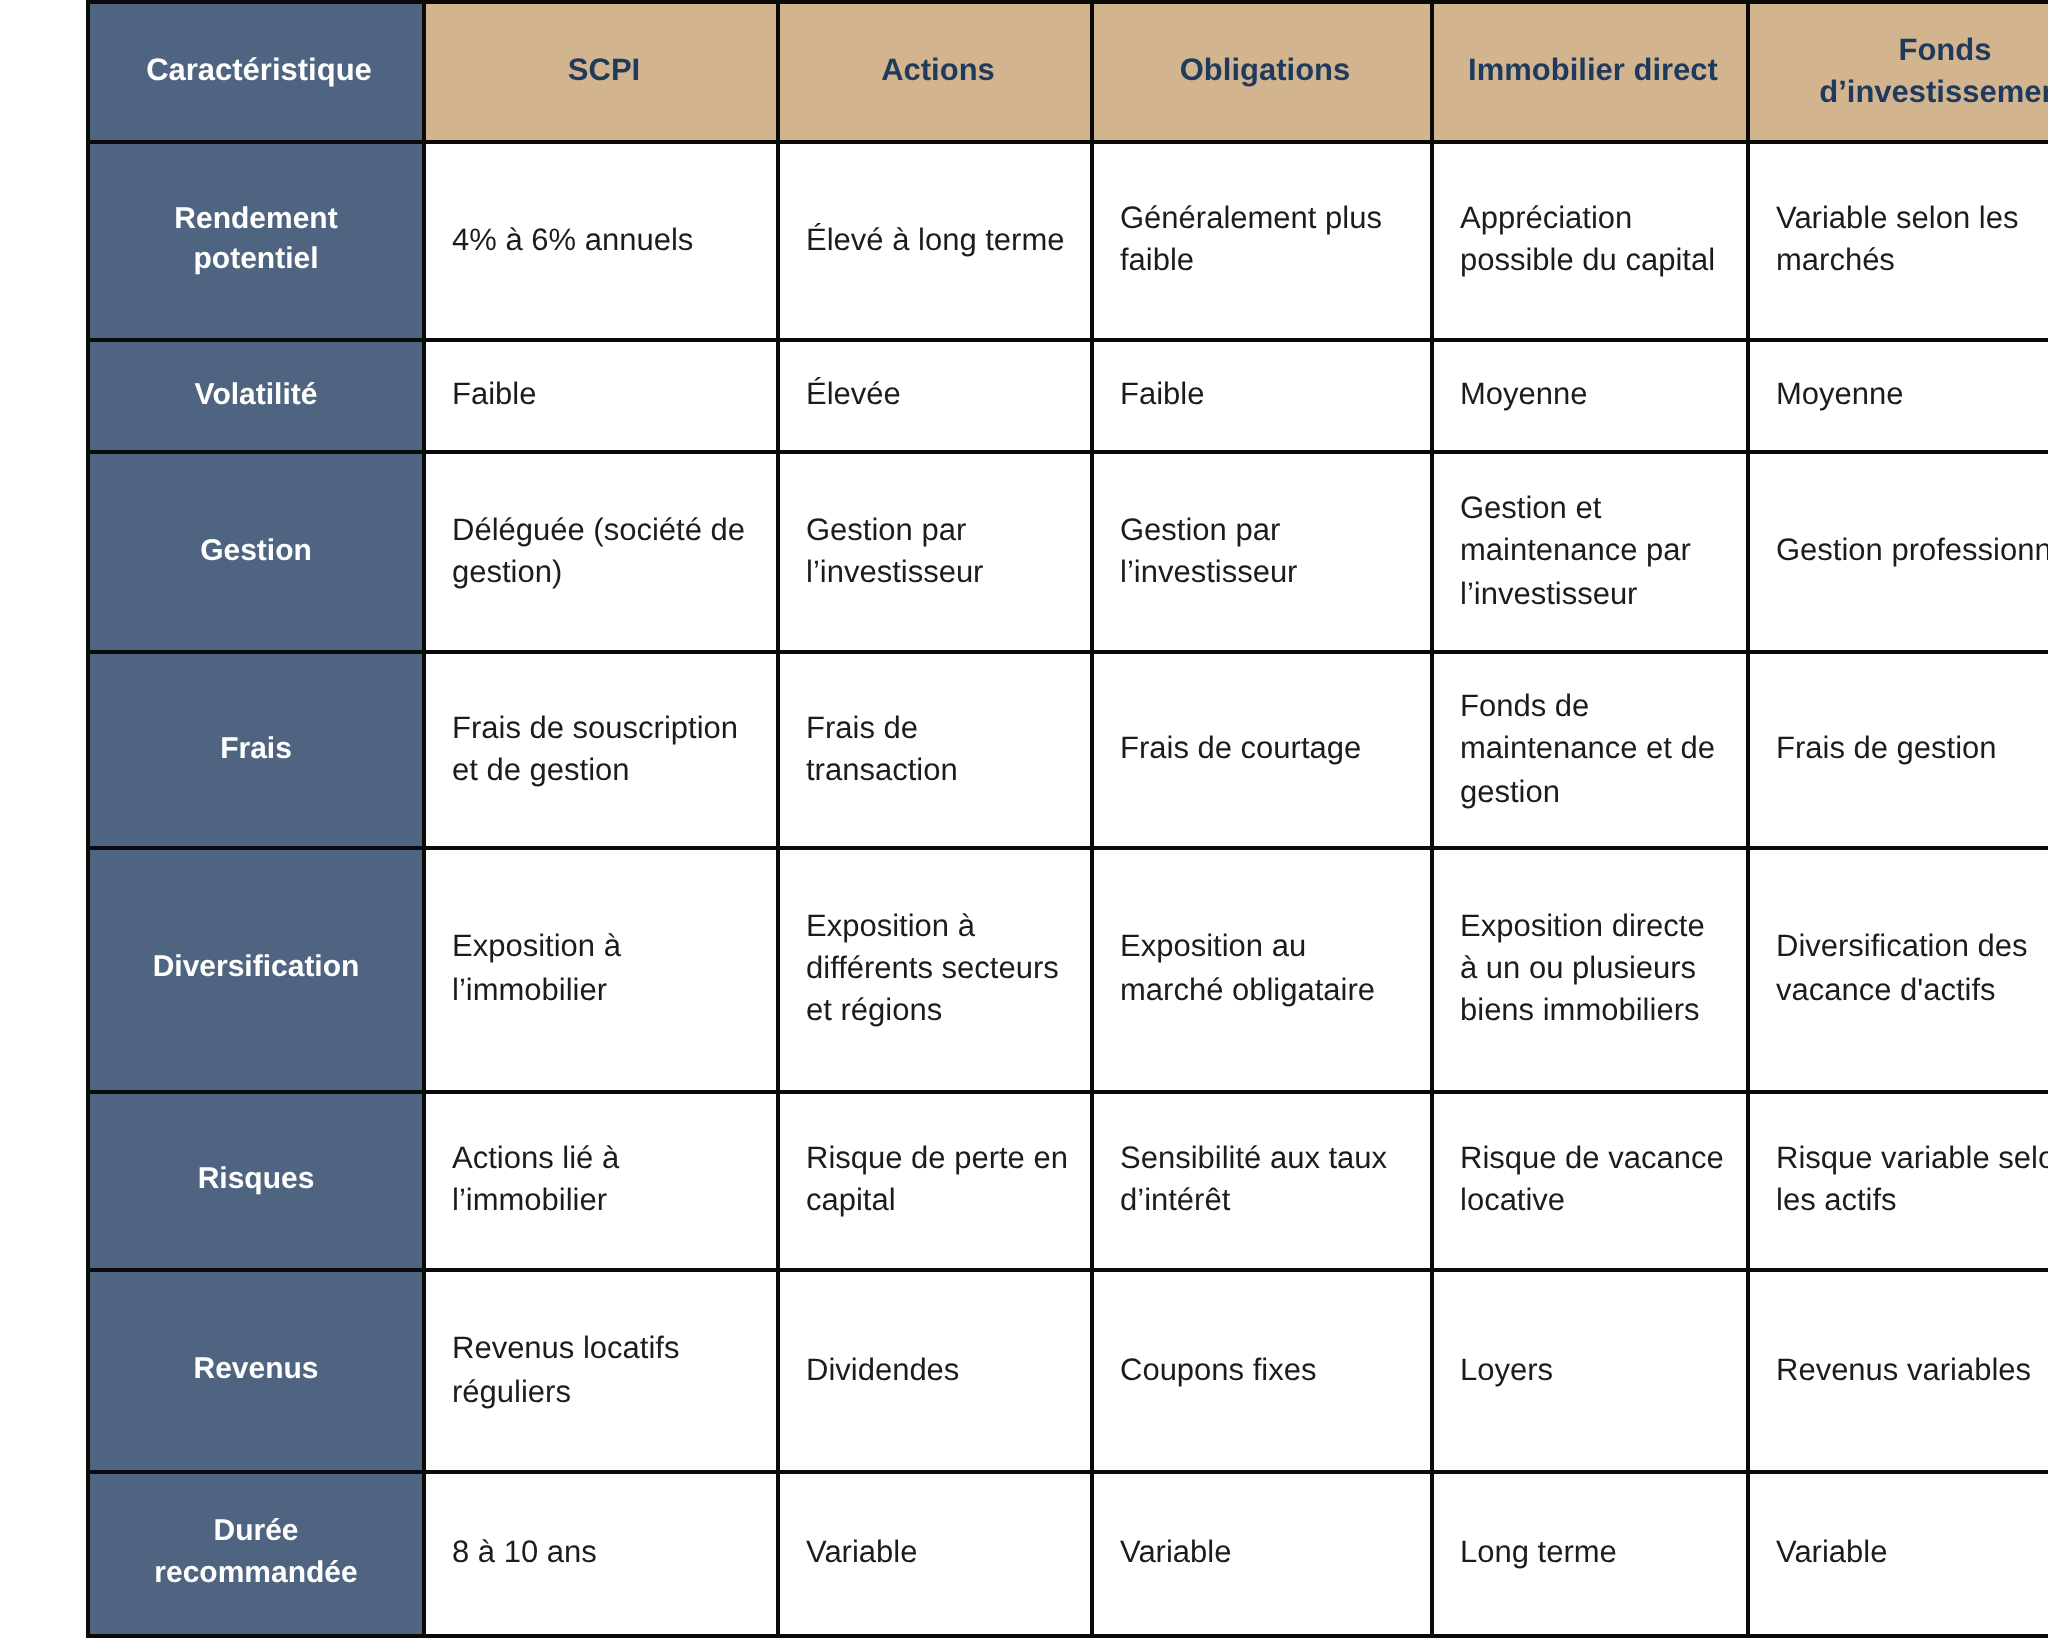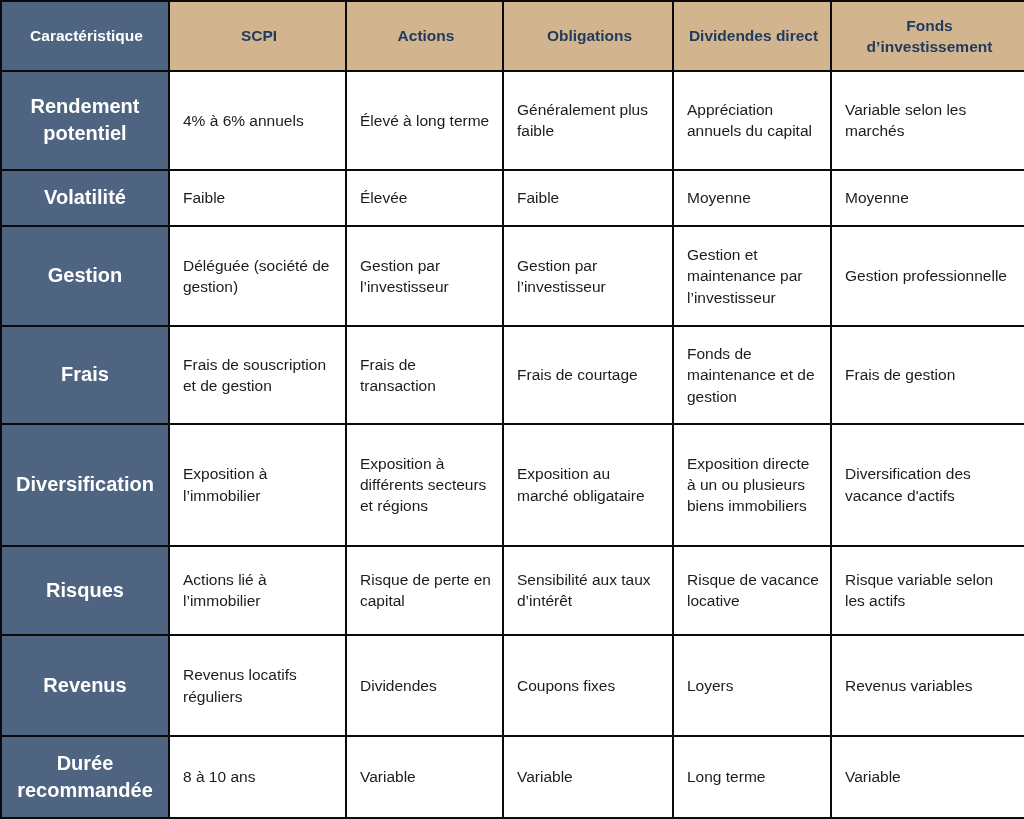--- a/index.html
+++ b/index.html
@@ -5,21 +5,21 @@
   :root {
     --blue: #4e6480;
     --tan: #d2b48f;
     --navy: #1f3a5c;
     --ink: #1c1c1c;
     --grid: #0a0a0a;
   }
   * { box-sizing: border-box; }
   html, body { margin: 0; padding: 0; background: #ffffff; }
   body { font-family: "Liberation Sans", "DejaVu Sans", sans-serif; }
-  .table-wrap { width: 1024px; height: 819px; }
+  .table-wrap { width: 1024px; height: 819px; padding-left: 43px; }
   table.compare {
     width: 1024px;
     height: 819px;
     border-collapse: collapse;
     table-layout: fixed;
   }
   table.compare th, table.compare td {
     border: 2px solid var(--grid);
     padding: 6px 10px 6px 13px;
     vertical-align: middle;
@@ -38,21 +38,21 @@
   thead th.corner {
     background: var(--blue);
     color: #ffffff;
   }
   
   tbody th.rowhead {
     background: var(--blue);
     color: #ffffff;
     font-weight: 700;
     text-align: center;
-    font-size: 20px;
+    font-size: 15px;
     padding: 6px 10px;
   }
   
   tbody td {
     background: #ffffff;
     color: var(--ink);
     text-align: left;
     font-weight: 400;
   }
   
@@ -86,31 +86,31 @@
         <col class="c3">
         <col class="c4">
         <col class="c5">
     </colgroup>
     <thead>
       <tr class="hrow">
         <th class="corner">Caractéristique</th>
         <th>SCPI</th>
         <th>Actions</th>
         <th>Obligations</th>
-        <th>Dividendes direct</th>
+        <th>Immobilier direct</th>
         <th>Fonds d’investissement</th>
       </tr>
     </thead>
     <tbody>
       <tr class="r0">
         <th class="rowhead">Rendement potentiel</th>
         <td>4% à 6% annuels</td>
         <td>Élevé à long terme</td>
         <td>Généralement plus faible</td>
-        <td>Appréciation annuels du capital</td>
+        <td>Appréciation possible du capital</td>
         <td>Variable selon les marchés</td>
       </tr>
       <tr class="r1">
         <th class="rowhead">Volatilité</th>
         <td>Faible</td>
         <td>Élevée</td>
         <td>Faible</td>
         <td>Moyenne</td>
         <td>Moyenne</td>
       </tr>

